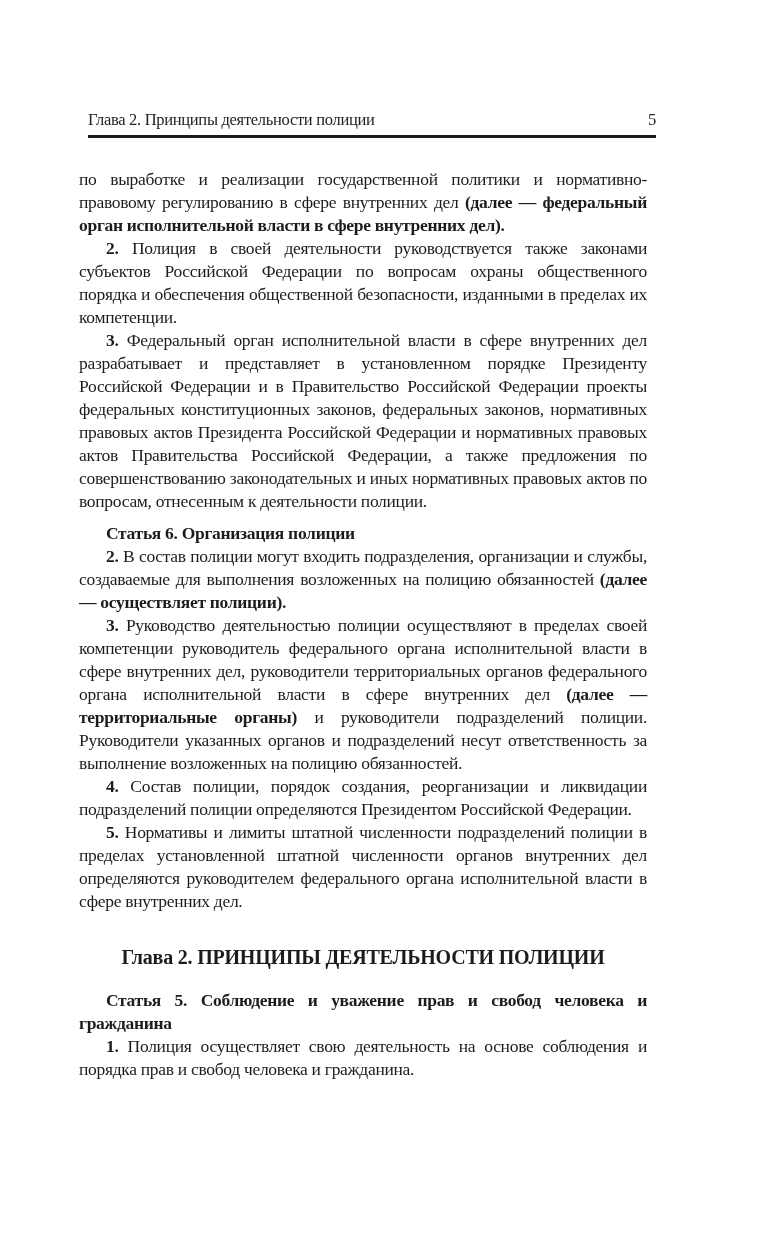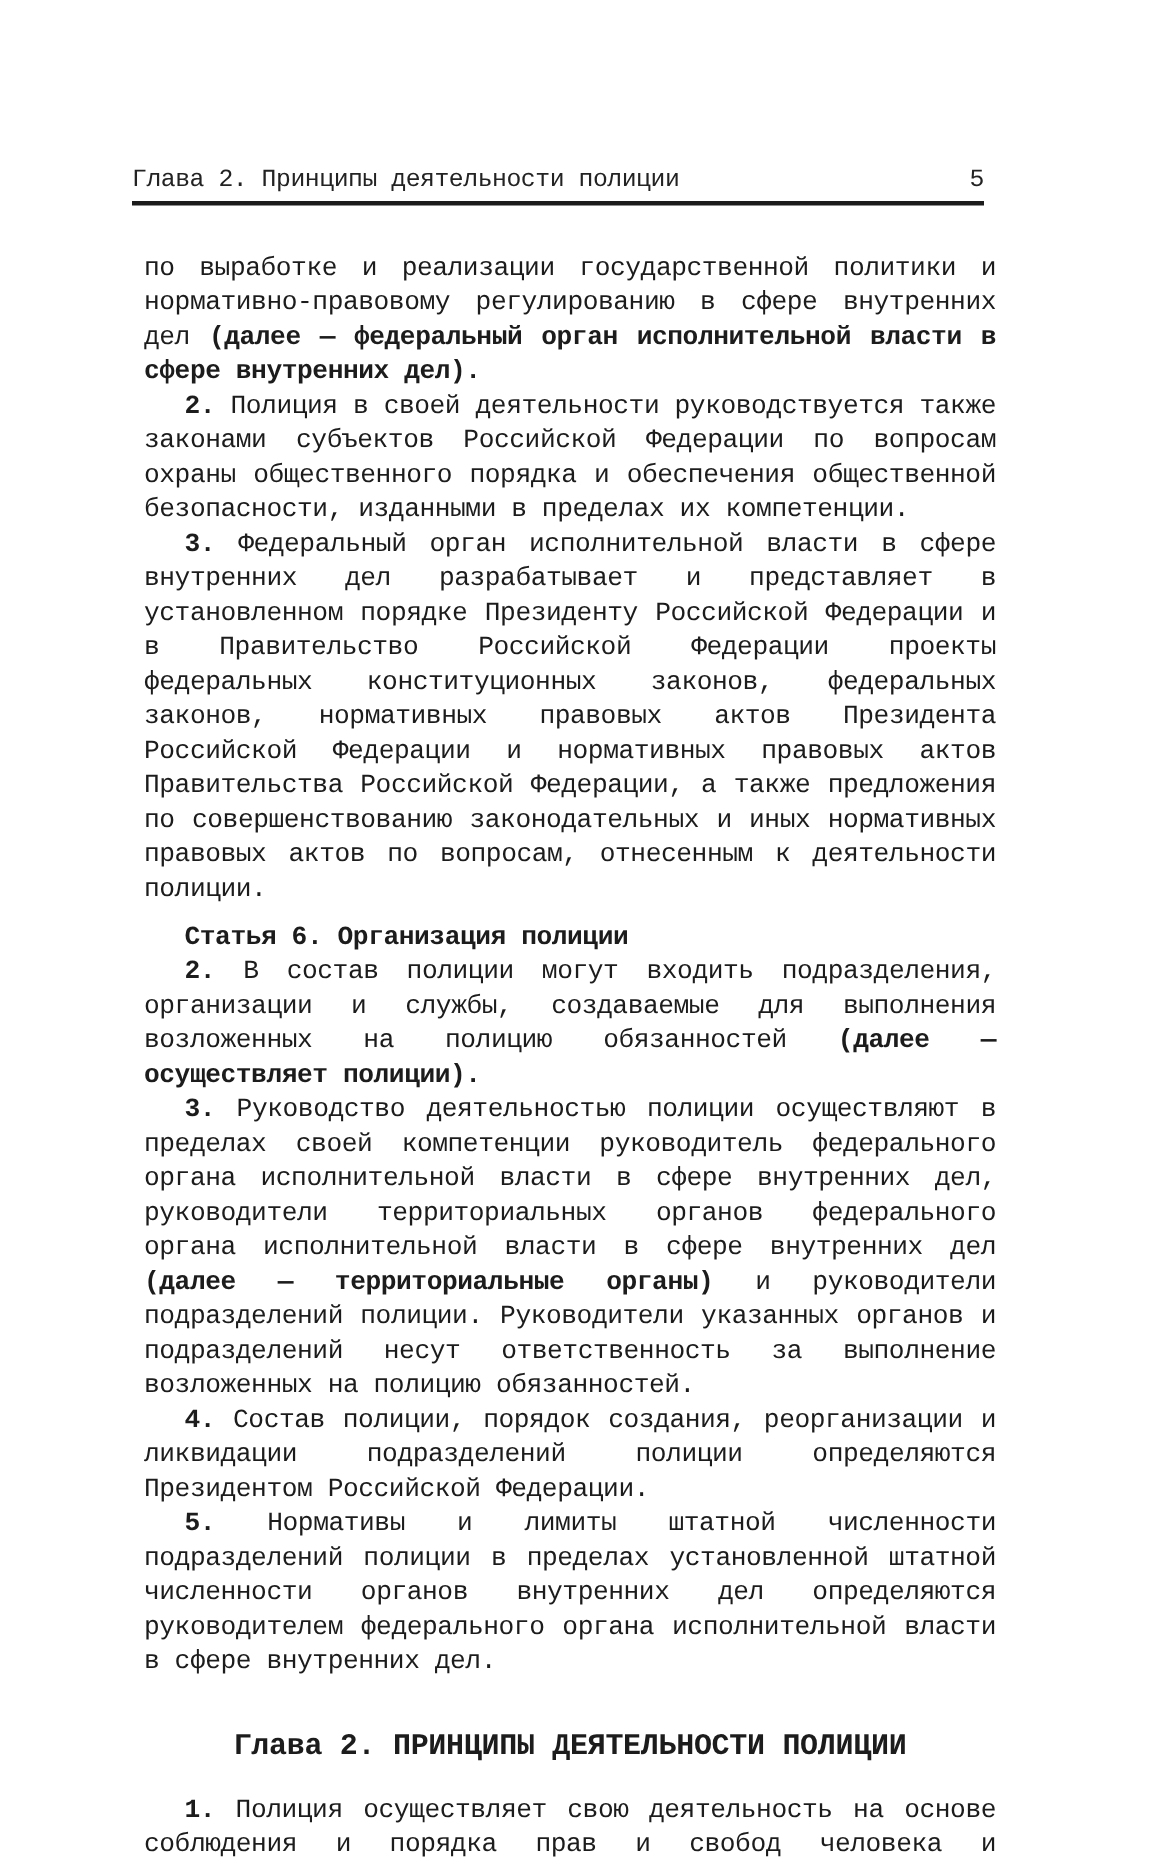--- a/index.html
+++ b/index.html
@@ -2,40 +2,40 @@
 <html lang="ru"><head>
 <meta charset="utf-8">
 <style>
   html, body { margin: 0; padding: 0; background: #ffffff; }
   .page {
     position: relative;
     width: 768px;
     height: 1241px;
     background: #ffffff;
     color: #1c1c1c;
-    font-family: Liberation Mono, monospace;
+    font-family: Liberation Serif, serif;
     overflow: hidden;
   }
   .header {
     position: absolute;
     left: 88px;
     width: 568px;
     top: 110px;
     display: flex;
     justify-content: space-between;
     align-items: flex-end;
     font-size: 16.5px;
     letter-spacing: -0.3px;
     color: #232323;
     padding-bottom: 5px;
     border-bottom: 3px solid #1b1b1b;
   }
   .body {
     position: absolute;
-    left: 96px;
+    left: 79px;
     width: 568px;
     top: 168px;
     font-size: 17.5px;
     line-height: 23px;
     letter-spacing: -0.3px;
     text-align: justify;
     hyphens: auto;
     -webkit-hyphens: auto;
   }
   .para { margin: 0; }
@@ -68,15 +68,16 @@
   <div class="body">
       <p class="para cont"><span>по выработке и реализации государственной политики и нормативно-правовому регулированию в сфере внутренних дел </span><span class="b">(далее — федеральный орган исполнительной власти в сфере внутренних дел).</span></p>
       <p class="para indent"><span class="b">2.</span><span> Полиция в своей деятельности руководствуется также законами субъектов Российской Федерации по вопросам охраны общественного порядка и обеспечения общественной безопасности, изданными в пределах их компетенции.</span></p>
       <p class="para indent"><span class="b">3.</span><span> Федеральный орган исполнительной власти в сфере внутренних дел разрабатывает и представляет в установленном порядке Президенту Российской Федерации и в Правительство Российской Федерации проекты федеральных конституционных законов, федеральных законов, нормативных правовых актов Президента Российской Федерации и нормативных правовых актов Правительства Российской Федерации, а также предложения по совершенствованию законодательных и иных нормативных правовых актов по вопросам, отнесенным к деятельности полиции.</span></p>
       <p class="para article"><span class="b">Статья 6. Организация полиции</span></p>
       <p class="para indent"><span class="b">2.</span><span> В состав полиции могут входить подразделения, организации и службы, создаваемые для выполнения возложенных на полицию обязанностей </span><span class="b">(далее — осуществляет полиции).</span></p>
       <p class="para indent"><span class="b">3.</span><span> Руководство деятельностью полиции осуществляют в пределах своей компетенции руководитель федерального органа исполнительной власти в сфере внутренних дел, руководители территориальных органов федерального органа исполнительной власти в сфере внутренних дел </span><span class="b">(далее — территориальные органы)</span><span> и руководители подразделений полиции. Руководители указанных органов и подразделений несут ответственность за выполнение возложенных на полицию обязанностей.</span></p>
       <p class="para indent"><span class="b">4.</span><span> Состав полиции, порядок создания, реорганизации и ликвидации подразделений полиции определяются Президентом Российской Федерации.</span></p>
       <p class="para indent"><span class="b">5.</span><span> Нормативы и лимиты штатной численности подразделений полиции в пределах установленной штатной численности органов внутренних дел определяются руководителем федерального органа исполнительной власти в сфере внутренних дел.</span></p>
       <p class="para chapter"><span class="b">Глава 2. ПРИНЦИПЫ ДЕЯТЕЛЬНОСТИ ПОЛИЦИИ</span></p>
+      <p class="para article"><span class="b">Статья 5. Соблюдение и уважение прав и свобод человека и гражданина</span></p>
       <p class="para indent"><span class="b">1.</span><span> Полиция осуществляет свою деятельность на основе соблюдения и порядка прав и свобод человека и гражданина.</span></p>
     </div>
 </div>
 
 </body></html>

